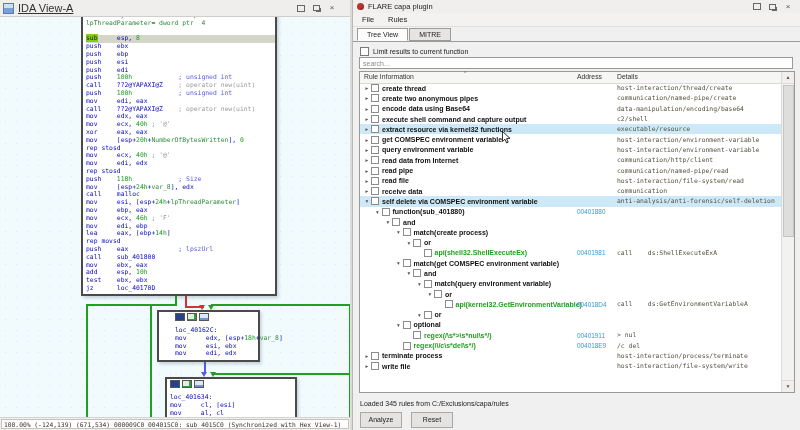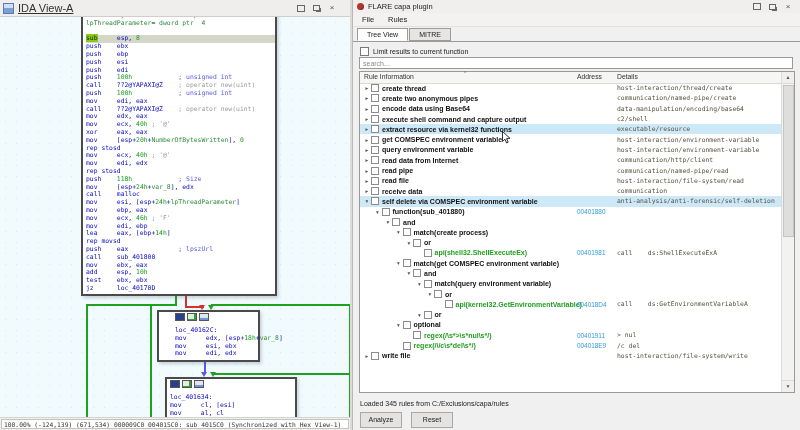--- a/index.html
+++ b/index.html
@@ -403,20 +403,27 @@
             <span class="ex"></span>
             <span class="cb"></span>
             <span class="lb feat">regex(/\/c\s*del\s*/)</span>
             <span class="addr">004018E9</span>
             <span class="det">/c del</span>
           </div>
           <div class="trow">
             <span class="ind" style="width: 3px;"></span>
             <span class="ex">▸</span>
             <span class="cb"></span>
+            <span class="lb">terminate process</span>
+            <span class="det">host-interaction/process/terminate</span>
+          </div>
+          <div class="trow">
+            <span class="ind" style="width: 3px;"></span>
+            <span class="ex">▸</span>
+            <span class="cb"></span>
             <span class="lb">write file</span>
             <span class="det">host-interaction/file-system/write</span>
           </div>
         </div>
       <div id="scrollbar">
         <div class="sb-btn" id="sb-up">▲</div>
         <div id="sb-thumb"></div>
         <div class="sb-btn" id="sb-down">▼</div>
       </div>
     </div>

